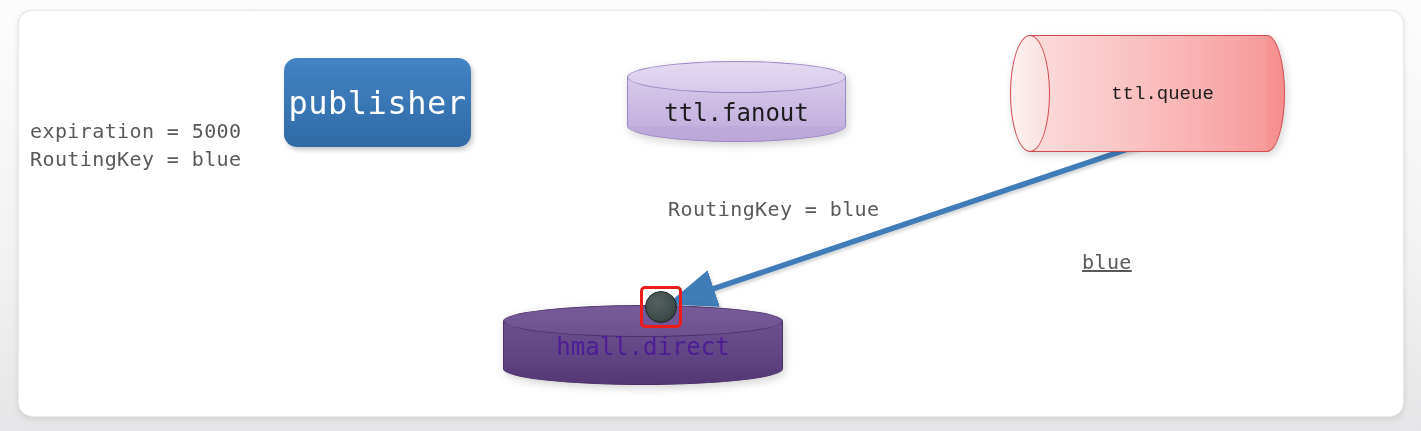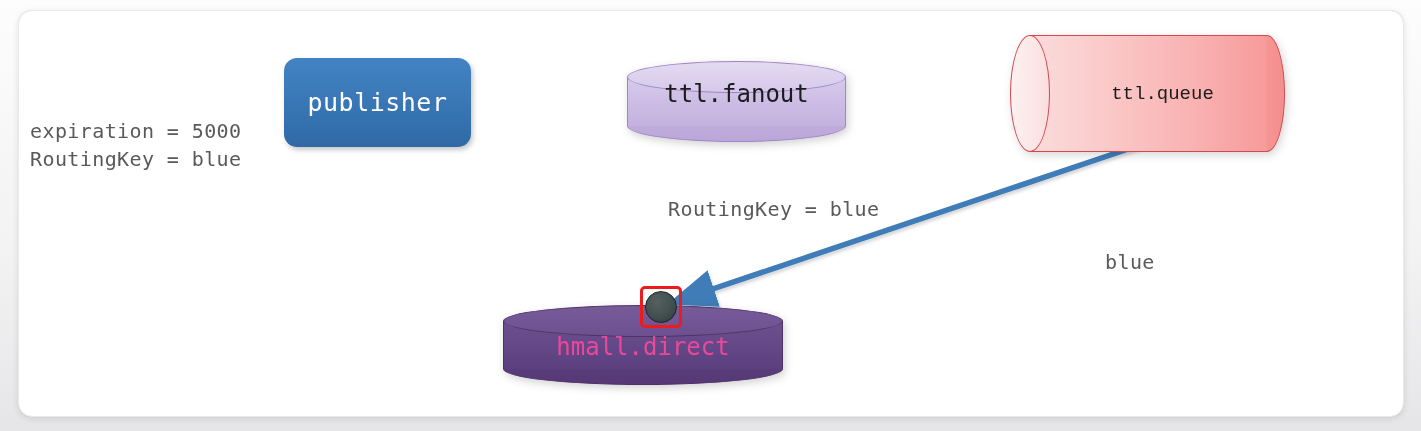--- a/index.html
+++ b/index.html
@@ -51,21 +51,21 @@
     width: 187px; height: 89px;
     border-radius: 13px;
     background: linear-gradient(180deg, #4383c4 0%, #3b79b8 40%, #2f6aa6 100%);
     box-shadow: 2px 3px 5px rgba(0,0,0,0.22);
     display: flex;
     align-items: center;
     justify-content: center;
   }
   #publisher-box .lbl {
     color: #ffffff;
-    font-size: 25px;
+    font-size: 32px;
     font-family: "DejaVu Sans Mono", "Liberation Mono", monospace;
     letter-spacing: 0.5px;
   }
 
   
   .vcyl {
     position: absolute;
     filter: drop-shadow(2px 3px 4px rgba(0,0,0,0.18));
   }
   .vcyl .body {
@@ -92,21 +92,21 @@
   
   #ttl-fanout .body { background: linear-gradient(180deg,#d7caea 0%,#ccbce4 55%,#c4b2df 100%); border-color:#9f86c4; }
   #ttl-fanout .top  { background: linear-gradient(180deg,#e3daf1 0%,#d6c9ec 100%); border-color:#9f86c4; }
   #ttl-fanout .bot  { background: linear-gradient(180deg,#c4b2df 0%,#bba6d8 100%); border-color:#9f86c4; }
   #ttl-fanout .lbl  { color:#1c1c1c; font-size:24px; }
 
   
   #hmall-direct .body { background: linear-gradient(180deg,#6b4f8e 0%,#644787 55%,#5c3f7f 100%); border-color:#4e3269; }
   #hmall-direct .top  { background: linear-gradient(180deg,#775b99 0%,#6d5090 100%); border-color:#4e3269; }
   #hmall-direct .bot  { background: linear-gradient(180deg,#5c3f7f 0%,#553875 100%); border-color:#4e3269; }
-  #hmall-direct .lbl  { color:#ec4899; font-size:24px; }
+  #hmall-direct .lbl  { color:#4c1d95; font-size:24px; }
 
   
   .hcyl {
     position: absolute;
     filter: drop-shadow(2px 3px 4px rgba(0,0,0,0.16));
   }
   .hcyl .body {
     position: absolute;
     top: 0; bottom: 0;
     background: linear-gradient(90deg,#fbdcdc 0%,#fbc7c7 35%,#f9b0b0 72%,#f79a9a 100%);
@@ -206,31 +206,31 @@
 
       <line x1="766" y1="331" x2="991" y2="331" stroke="#3f7cb8" stroke-width="5" marker-end="url(#arrowhead)" filter="url(#softshadow)"></line>
     </svg>
 
     <div class="codelabel nosel" style="left:11px; top:100px;margin-top:8px;">expiration = 5000</div>
 
     <div class="codelabel nosel" style="left:11px; top:136px;">RoutingKey = blue</div>
 
     <div class="codelabel nosel" style="left:649px; top:186px;">RoutingKey = blue</div>
 
-    <div class="codelabel nosel" style="left:1086px; top:239px;">blue</div>
+    <div class="codelabel nosel" style="left:1063px; top:239px;text-decoration:underline;">blue</div>
 
     <div id="publisher-box">
       <span class="lbl nosel">publisher</span>
     </div>
 
     <div id="ttl-fanout" class="vcyl" style="left:608px; top:50px; width:219px; height:83px;">
       <div class="bot" style="top:49px; height:32px;"></div>
       <div class="body" style="top:16px; height:49px;"></div>
       <div class="top" style="top:0px; height:32px;"></div>
-      <div class="lbl nosel" style="top:19px;">ttl.fanout</div>
+      <div class="lbl nosel" style="top:38px;">ttl.fanout</div>
     </div>
 
     <div class="hcyl" style="left:991px; top:24px; width:275px; height:117px;">
       <div class="rcap" style="right:0px; width:36px;"></div>
       <div class="body" style="left:20px; right:18px;"></div>
       <div class="lcap" style="left:0px; width:40px;"></div>
       <div class="lbl nosel" style="left:40px; right:10px;">ttl.queue</div>
     </div>
 
     <div id="hmall-direct" class="vcyl" style="left:484px; top:294px; width:280px; height:82px;">

